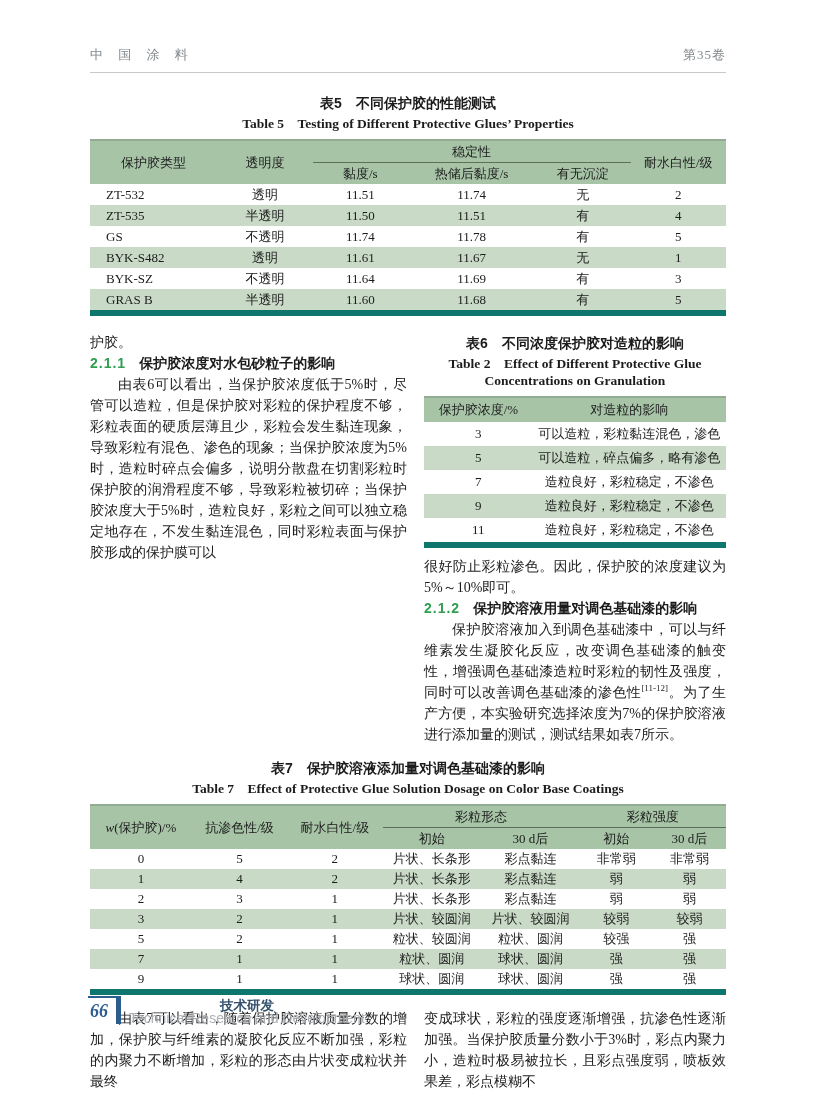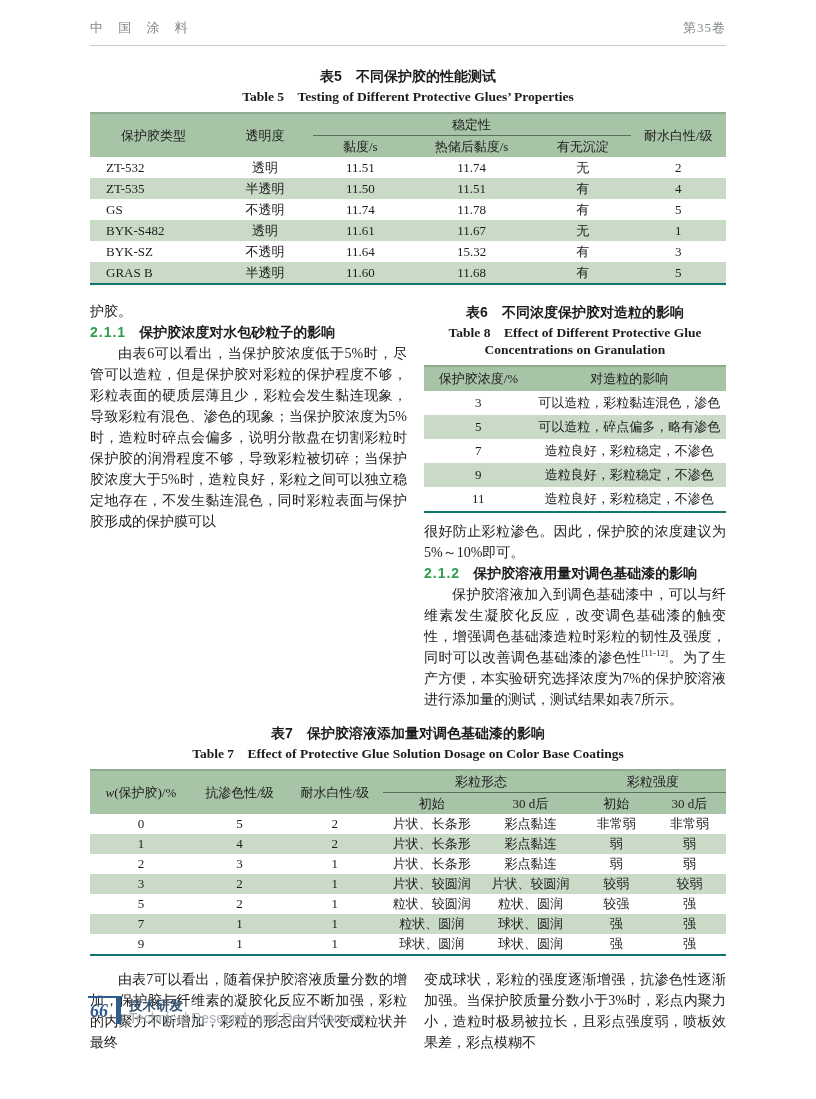--- a/index.html
+++ b/index.html
@@ -6,35 +6,35 @@
   .page {
     position:relative; width:816px; height:1099px; margin:0 auto;
     background:#ffffff; overflow:hidden;
     font-family:"Liberation Serif","DejaVu Serif",serif; color:#1c1c1c;
   }
   .content { margin:0 90px; }
 
   
   .page-header {
     display:flex; justify-content:space-between; align-items:flex-end;
-    padding-top:19px; padding-bottom:8px; border-bottom:1px solid #c6cacc;
+    padding-top:46px; padding-bottom:8px; border-bottom:1px solid #c6cacc;
     color:#82888c; font-size:13px;
   }
   .journal { letter-spacing:6px; }
   .volume  { letter-spacing:1px; }
 
   
   .cap { text-align:center; }
   .cap-cn { font-family:"Liberation Sans","DejaVu Sans",sans-serif; font-weight:bold;
             font-size:14px; line-height:18px; margin-top:21px; margin-bottom:3px; }
   .cap-en { font-weight:bold; font-size:13.5px; line-height:17px; margin-bottom:7px; }
 
   
   table { width:100%; border-collapse:collapse; text-align:center; font-size:13px;
-          border-top:2px solid #92ab93; border-bottom:2px solid #0f766e; }
+          border-top:2px solid #92ab93; border-bottom:6px solid #0f766e; }
   thead th { background:#a7c4a7; font-weight:normal; padding:1px 2px; line-height:19px; }
   tbody td { padding:2px 2px; line-height:17px; }
   tbody tr:nth-child(even) { background:#c9dbc7; }
   .spanhead { border-bottom:1px solid #5c6e5c; }
   #t5 tbody td:first-child { text-align:left; padding-left:16px; }
   #t6 thead th { line-height:22px; }
   #t6 tbody td { line-height:20px; }
   #t7 tbody td { line-height:16px; }
 
   
@@ -46,21 +46,21 @@
   .sec { margin:0; font-size:14px; line-height:21px; font-weight:bold;
          font-family:"Liberation Sans","DejaVu Sans",sans-serif; text-align:left; }
   .secnum { color:#2f9e4f; margin-right:13px; letter-spacing:1px; }
   sup.ref { font-size:9px; line-height:0; }
 
   
   .page-footer { position:absolute; left:88px; top:996px; display:flex; align-items:stretch; }
   .fnum { color:#2b5e8e; font-weight:bold; font-style:italic; font-size:18px;
           border-top:2px solid #2b5e8e; padding:3px 8px 0 2px; line-height:20px; }
   .fbar { width:5px; background:#2b5e8e; margin-right:8px; }
-  .ftext { padding-top:2px; }
+  .ftext { padding-top:2px;text-align:center; }
   .ftitle { font-family:"Liberation Sans","DejaVu Sans",sans-serif; font-weight:bold;
             font-size:13.5px; line-height:15px; color:#33506d; }
   .fsub { font-family:"Liberation Sans","DejaVu Sans",sans-serif; font-size:14px;
           line-height:11px; color:#aab0b5; }
 </style>
 </head>
 <body>
 
 <div class="page">
   <div class="content">
@@ -124,21 +124,21 @@
             <td>透明</td>
             <td>11.61</td>
             <td>11.67</td>
             <td>无</td>
             <td>1</td>
           </tr>
           <tr>
             <td>BYK-SZ</td>
             <td>不透明</td>
             <td>11.64</td>
-            <td>15.32</td>
+            <td>11.69</td>
             <td>有</td>
             <td>3</td>
           </tr>
           <tr>
             <td>GRAS B</td>
             <td>半透明</td>
             <td>11.60</td>
             <td>11.68</td>
             <td>有</td>
             <td>5</td>
@@ -151,21 +151,21 @@
         <p>护胶。</p>
         <h4 class="sec">
           <span class="secnum">2.1.1</span><span>保护胶浓度对水包砂粒子的影响</span>
         </h4>
         <p class="indent">由表6可以看出，当保护胶浓度低于5%时，尽管可以造粒，但是保护胶对彩粒的保护程度不够，彩粒表面的硬质层薄且少，彩粒会发生黏连现象，导致彩粒有混色、渗色的现象；当保护胶浓度为5%时，造粒时碎点会偏多，说明分散盘在切割彩粒时保护胶的润滑程度不够，导致彩粒被切碎；当保护胶浓度大于5%时，造粒良好，彩粒之间可以独立稳定地存在，不发生黏连混色，同时彩粒表面与保护胶形成的保护膜可以</p>
       </div>
 
       <div class="col-r">
 
         <div class="cap cap-cn" style="margin-top:2px">表6　不同浓度保护胶对造粒的影响</div>
-        <div class="cap cap-en" style="margin-bottom:0">Table 8　Effect of Different Protective Glue</div>
+        <div class="cap cap-en" style="margin-bottom:0">Table 2　Effect of Different Protective Glue</div>
         <div class="cap cap-en">Concentrations on Granulation</div>
         <table id="t6">
           <colgroup>
               <col style="width:36%">
               <col style="width:64%">
             </colgroup>
           <thead>
             <tr>
               <th>保护胶浓度/%</th>
               <th>对造粒的影响</th>

